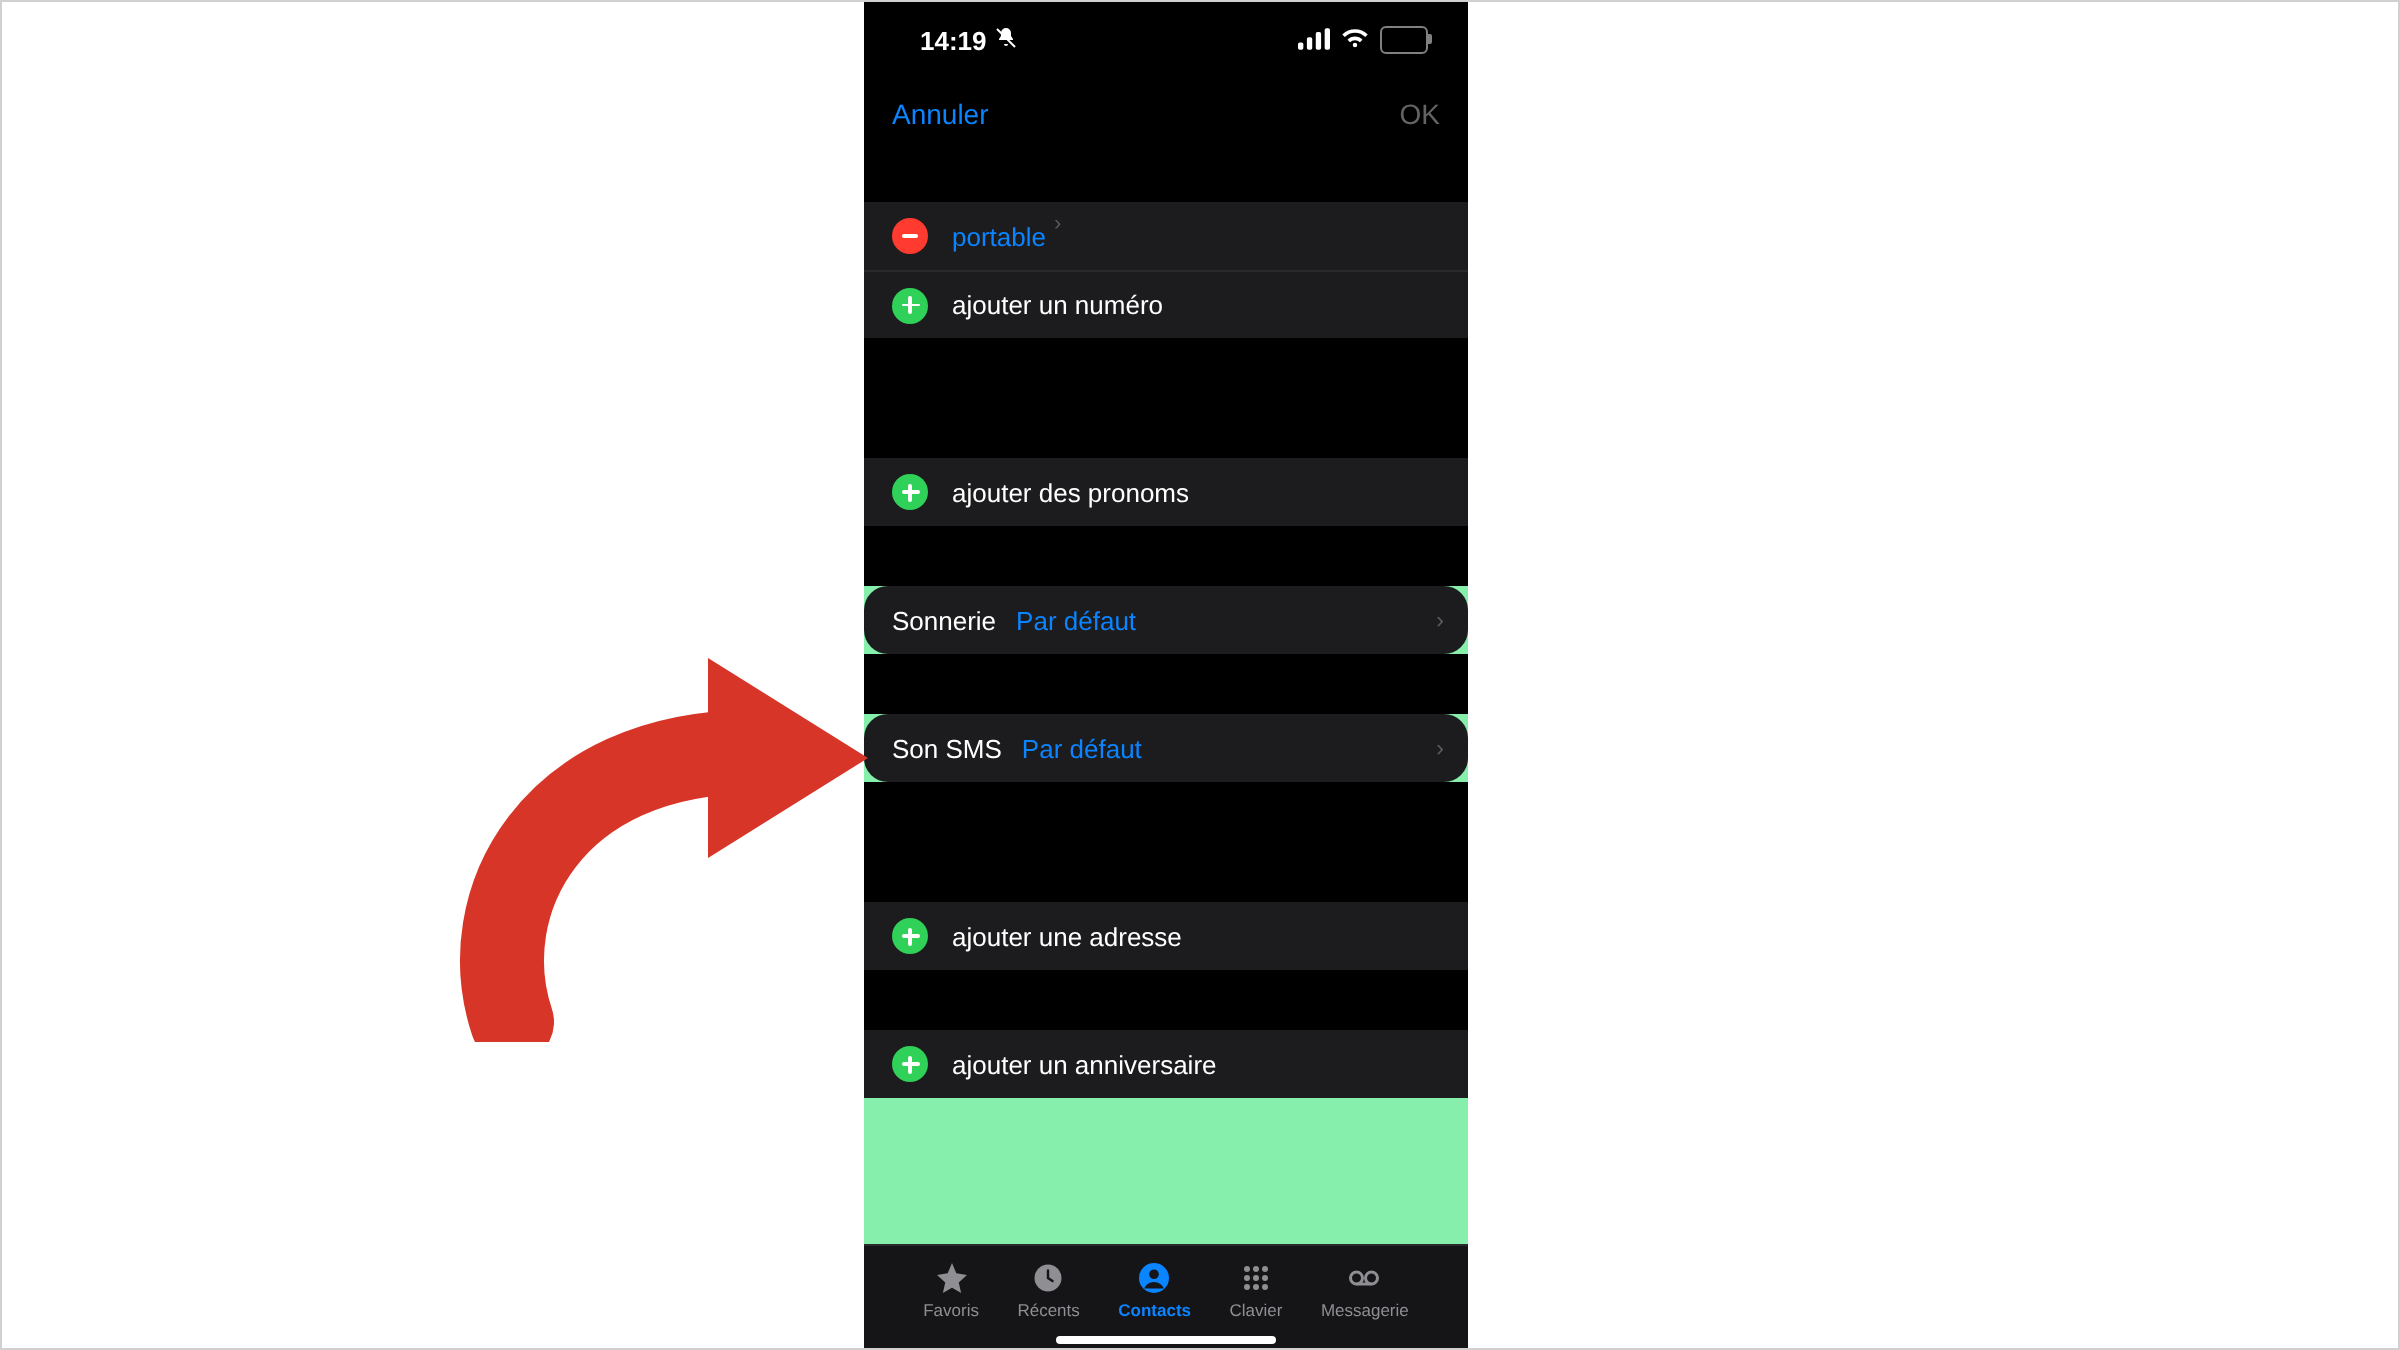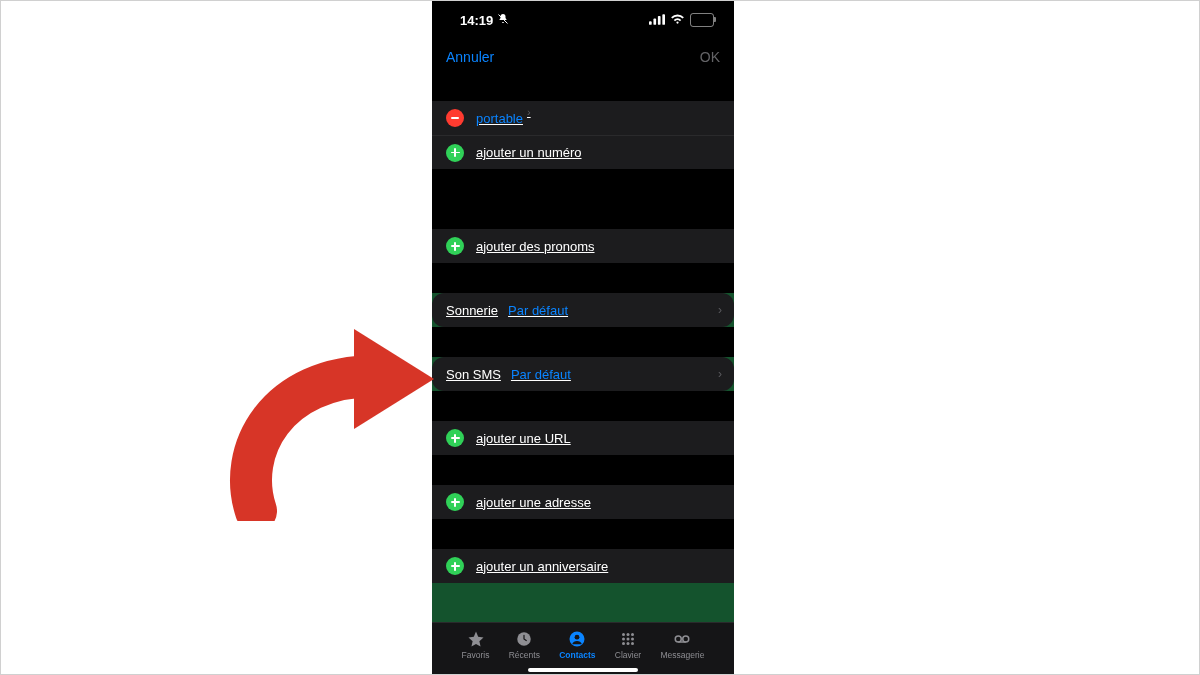--- a/index.html
+++ b/index.html
@@ -68,21 +68,21 @@
     height: 36px;
     display: flex;
     align-items: center;
     justify-content: space-between;
     padding: 0 14px;
     font-size: 14px;
   }
   .nav-cancel { color: #0a84ff; }
   .nav-ok { color: #636366; }
   
-  .scroll { height: calc(100% - 38px - 36px - 54px); overflow: hidden; background:#14532d;text-decoration:underline; }
+  .scroll { height: calc(100% - 38px - 36px - 54px); overflow: hidden; background:#86efac; }
   .section-gap { height: 30px; background: #000; }
   .section-gap.small { height: 26px; }
   .row {
     background: #1c1c1e;
     min-height: 34px;
     display: flex;
     align-items: center;
     padding: 0 14px;
     font-size: 13px;
     position: relative;
@@ -228,24 +228,20 @@
     <div class="section-gap"></div>
 
     <div class="row kv-row">
       <span class="row-label">Son SMS</span>
       <span class="row-value">Par défaut</span>
       <span class="chevron">›</span>
     </div>
 
     <div class="section-gap"></div>
 
-    <div class="row">
-      <span class="icon-circle icon-plus"></span>
-      <span class="row-label">ajouter une URL</span>
-    </div>
 
     <div class="section-gap"></div>
 
     <div class="row">
       <span class="icon-circle icon-plus"></span>
       <span class="row-label">ajouter une adresse</span>
     </div>
 
     <div class="section-gap"></div>
 

